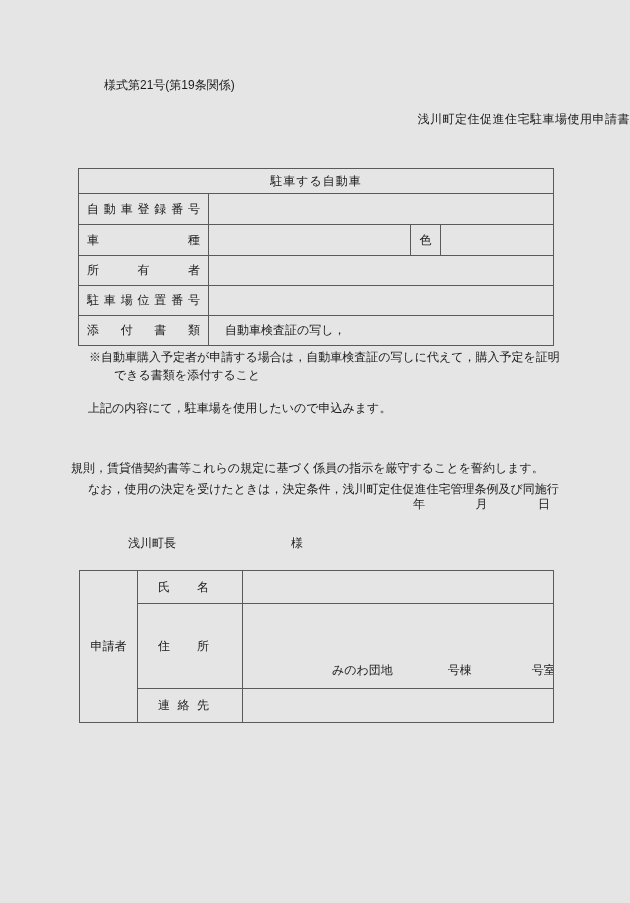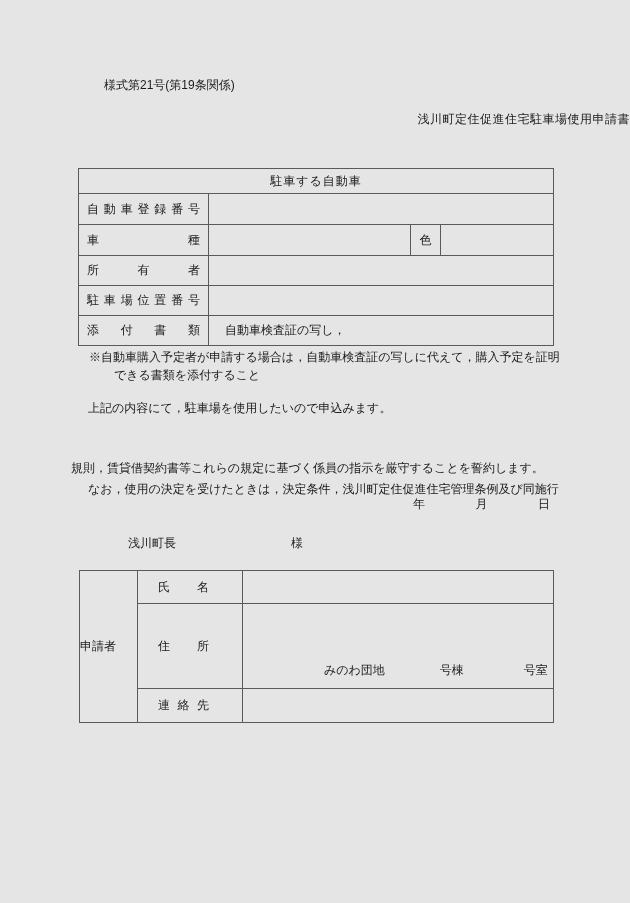--- a/index.html
+++ b/index.html
@@ -50,27 +50,27 @@
   .pledge-line2 { left: 71px;  top: 461px; }
 
   .date-line {
     left: 413px; top: 497px; width: 137px;
     display: flex; justify-content: space-between;
   }
   .addressee { left: 128px; top: 536px; text-align: right; }
   .honorific { margin-left: 115px; }
 
   .applicant-table { left: 79px; top: 570px; width: 474px; }
-  td.c-group { text-align: left; }
+  td.c-group { text-align: center; }
   td.lbl2 { padding: 0 33px 0 20px; }
   td.addr-cell { position: relative; padding: 0; }
   .addr-value { position: absolute; top: 4px; left: 6px; }
   .addr-line {
     position: absolute;
-    left: 0; right: 7px; bottom: 12px;
+    left: 8px; right: 7px; bottom: 12px;
     display: flex;
     line-height: 1;
     white-space: nowrap;
   }
   .addr-estate { margin-left: 81px; }
   .addr-bldg   { margin-left: 55px; }
   .addr-room   { margin-left: 60px; }
 </style>
 </head>
 <body>

